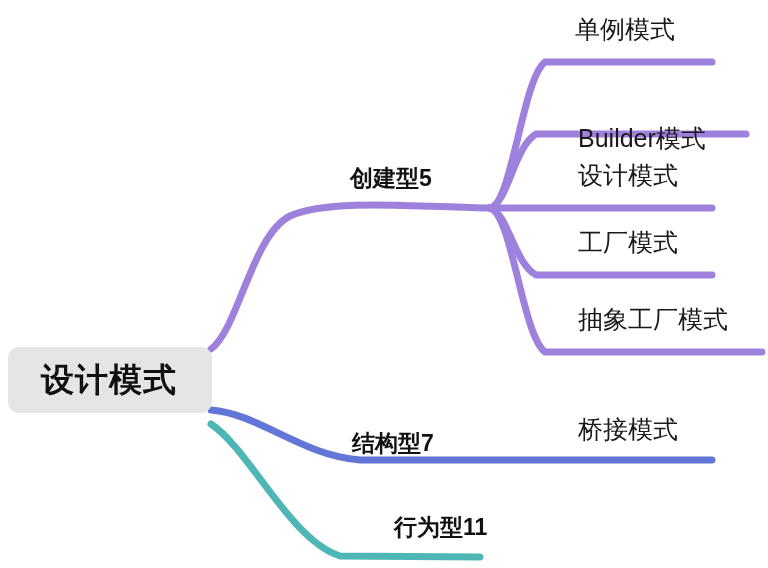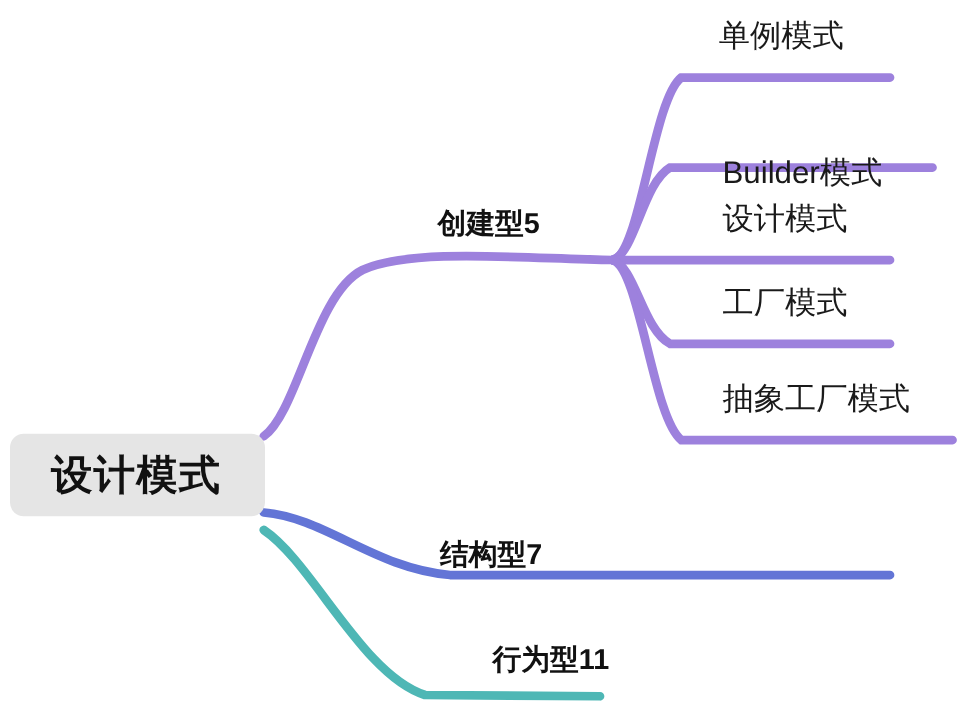--- a/index.html
+++ b/index.html
@@ -98,14 +98,15 @@
   <div class="node-label leaf-label" style="left:575px; top:17px;">单例模式</div>
 
   <div class="node-label leaf-label" style="left:578px; top:89px;margin-top:37px;">Builder模式</div>
 
   <div class="node-label leaf-label" style="left:578px; top:163px;">设计模式</div>
 
   <div class="node-label leaf-label" style="left:578px; top:230px;">工厂模式</div>
 
   <div class="node-label leaf-label" style="left:578px; top:307px;">抽象工厂模式</div>
 
+  <div class="node-label leaf-label" style="left:578px; top:417px;">桥接模式</div>
 
 </div>
 
 </body></html>

